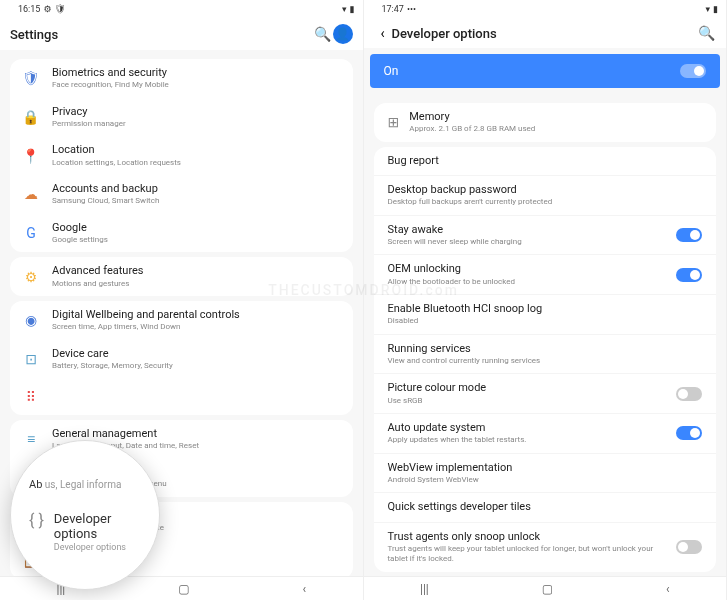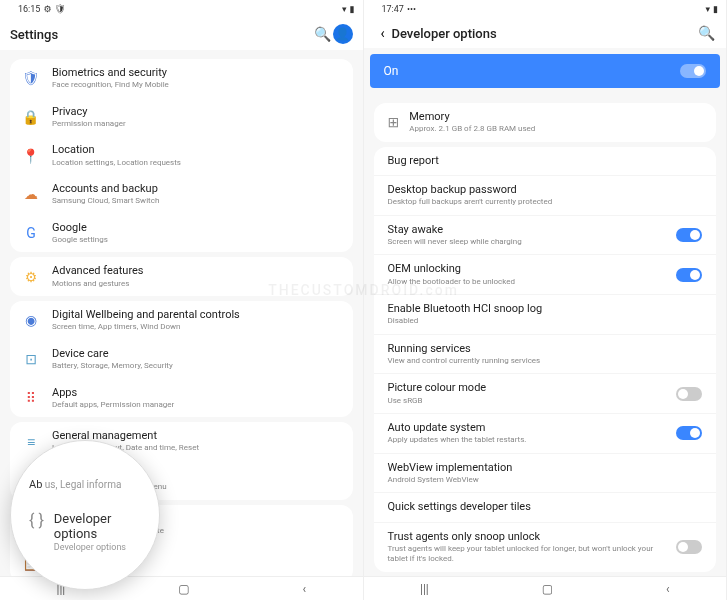--- a/index.html
+++ b/index.html
@@ -238,24 +238,20 @@
         </div>
         <div class="row">
           <span class="row-icon ic-care">⊡</span>
           <div class="row-texts">
             <div class="row-title">Device care</div>
             <div class="row-sub">Battery, Storage, Memory, Security</div>
           </div>
         </div>
         <div class="row">
           <span class="row-icon ic-apps">⠿</span>
-          <div class="row-texts">
-            <div class="row-title">Apps</div>
-            <div class="row-sub">Default apps, Permission manager</div>
-          </div>
         </div>
       </div>
       <div class="card">
         <div class="row">
           <span class="row-icon ic-gen">≡</span>
           <div class="row-texts">
             <div class="row-title">General management</div>
             <div class="row-sub">Language and input, Date and time, Reset</div>
           </div>
         </div>

